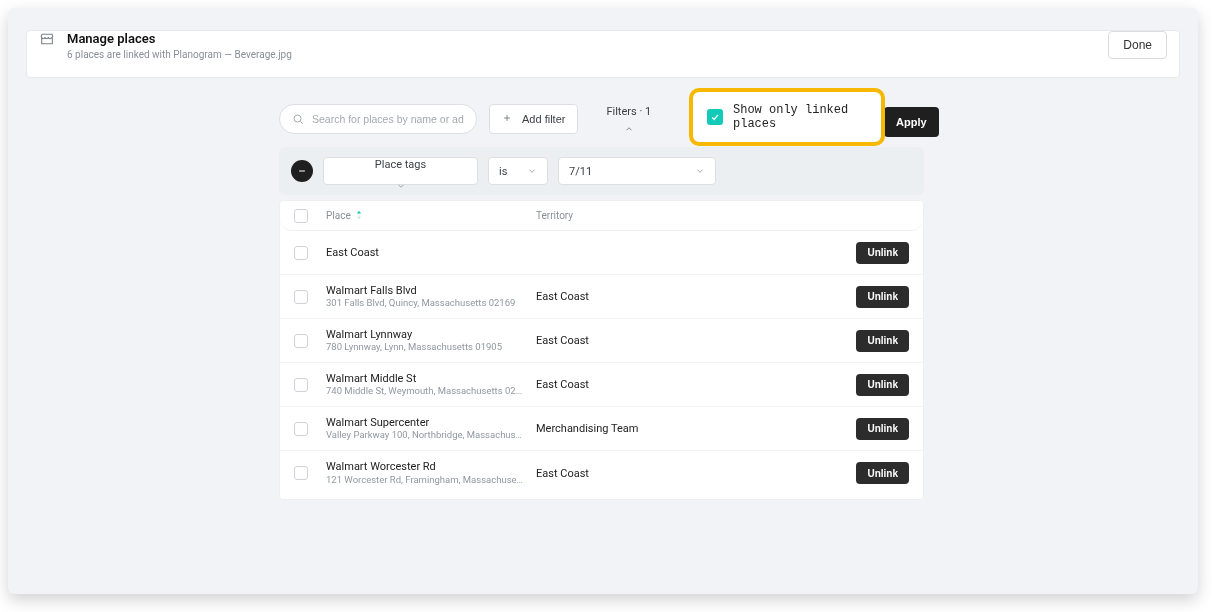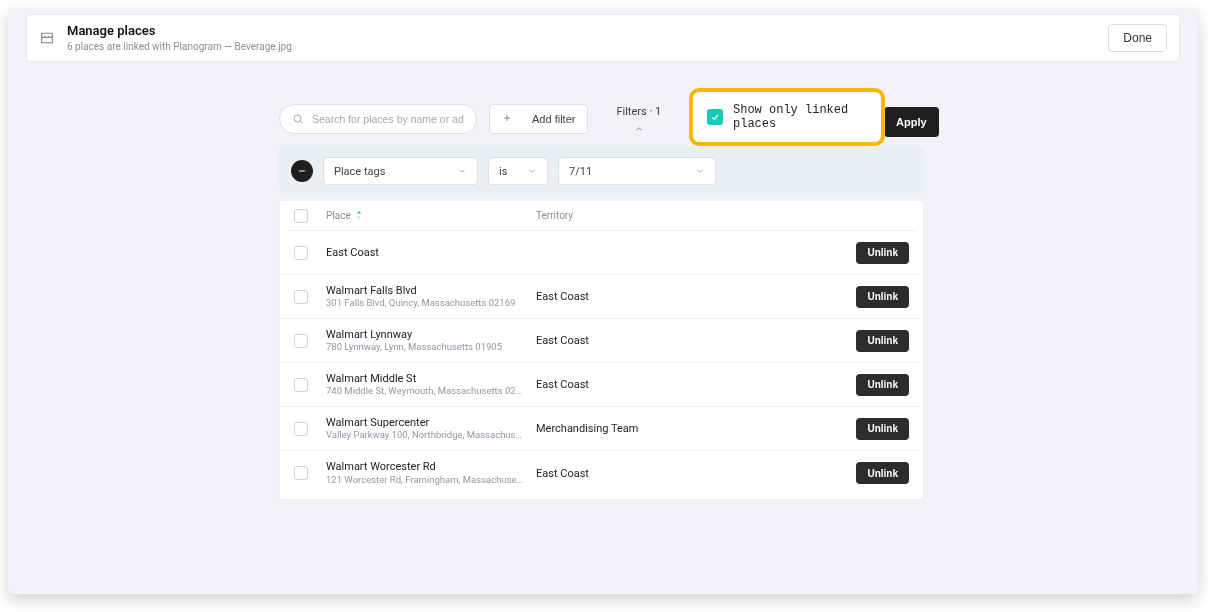--- a/index.html
+++ b/index.html
@@ -15,27 +15,27 @@
     position: absolute;
     top: 8px; left: 8px;
     width: 1190px; height: 586px;
     background: #f1f3f6;
     border-radius: 6px;
     box-shadow: 0 6px 16px rgba(0,0,0,0.18);
     overflow: hidden;
   }
   .header-bar {
     position: absolute;
-    top: 6px; left: 18px; right: 18px;
+    top: 22px; left: 18px; right: 18px;
     height: 48px;
     background: #fff;
     border: 1px solid #e6e8eb;
     border-radius: 4px;
     display: flex;
-    align-items: center;
+    align-items: flex-start;
     padding: 0 12px;
   }
   .store-icon {
     width: 16px; height: 16px;
     margin-right: 12px;
     position: relative;
     flex-shrink: 0;
   }
   .store-icon svg { display:block; }
   .header-titles { display:flex; flex-direction:column; }
@@ -74,21 +74,21 @@
     width:100%;
     background:transparent;
   }
   .search-input::placeholder { color:#a4a9b0; }
   .addfilter-btn {
     height:30px;
     border:1px solid #dcdfe4;
     border-radius:4px;
     background:#fff;
     display:flex; align-items:center;
-    gap:20px; padding:0 12px;
+    gap:10px; padding:0 12px;
     font-size:11px; color:#3b3f45;
     cursor:pointer;
   }
   .filters-trigger {
     display:flex; align-items:center; gap:6px;
     font-size:11px; color:#3b3f45;
     cursor:pointer;
     margin-left:16px;
     flex-direction:column;
   }
@@ -151,21 +151,21 @@
     border:1px solid #dcdfe4;
     border-radius:4px;
     background:#fff;
     display:flex; align-items:center;
     padding:0 10px;
     font-size:11px; color:#3b3f45;
     justify-content:space-between;
     gap:10px;
     cursor:pointer;
   }
-  .select.w1 { width:155px; }
+  .select.w1 { width:155px;flex-direction:column; }
   .select.w2 { width:60px; }
   .select.w3 { width:158px; }
 
   .table-panel {
     position:absolute;
     top:192px; left:271px; width:645px; height:300px;
     background:#fff;
     border:1px solid #edf0f3;
     border-radius:4px;
     overflow:hidden;

